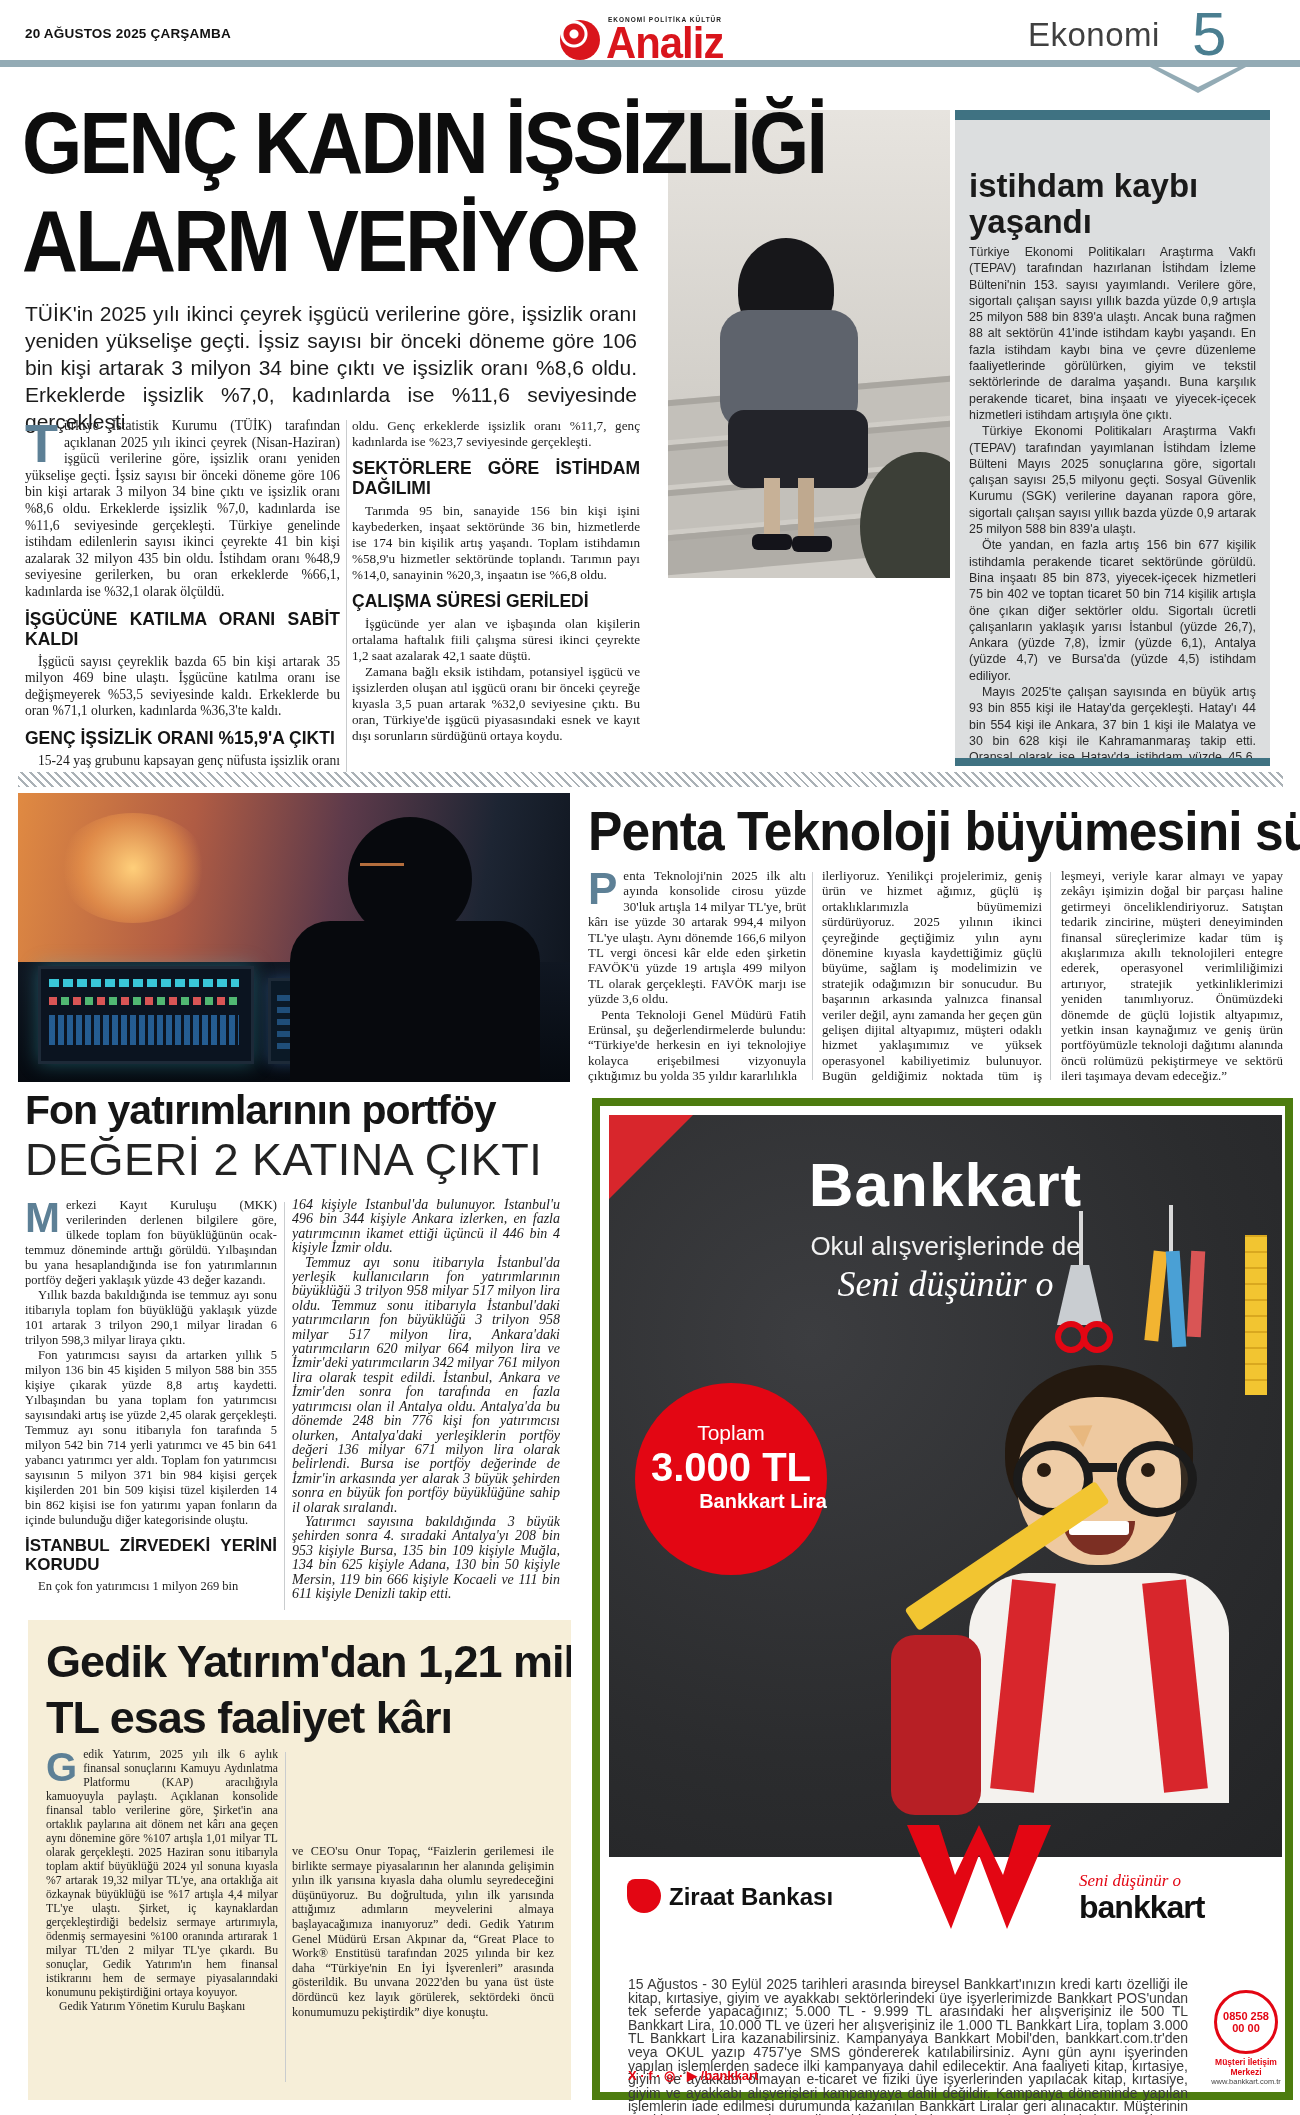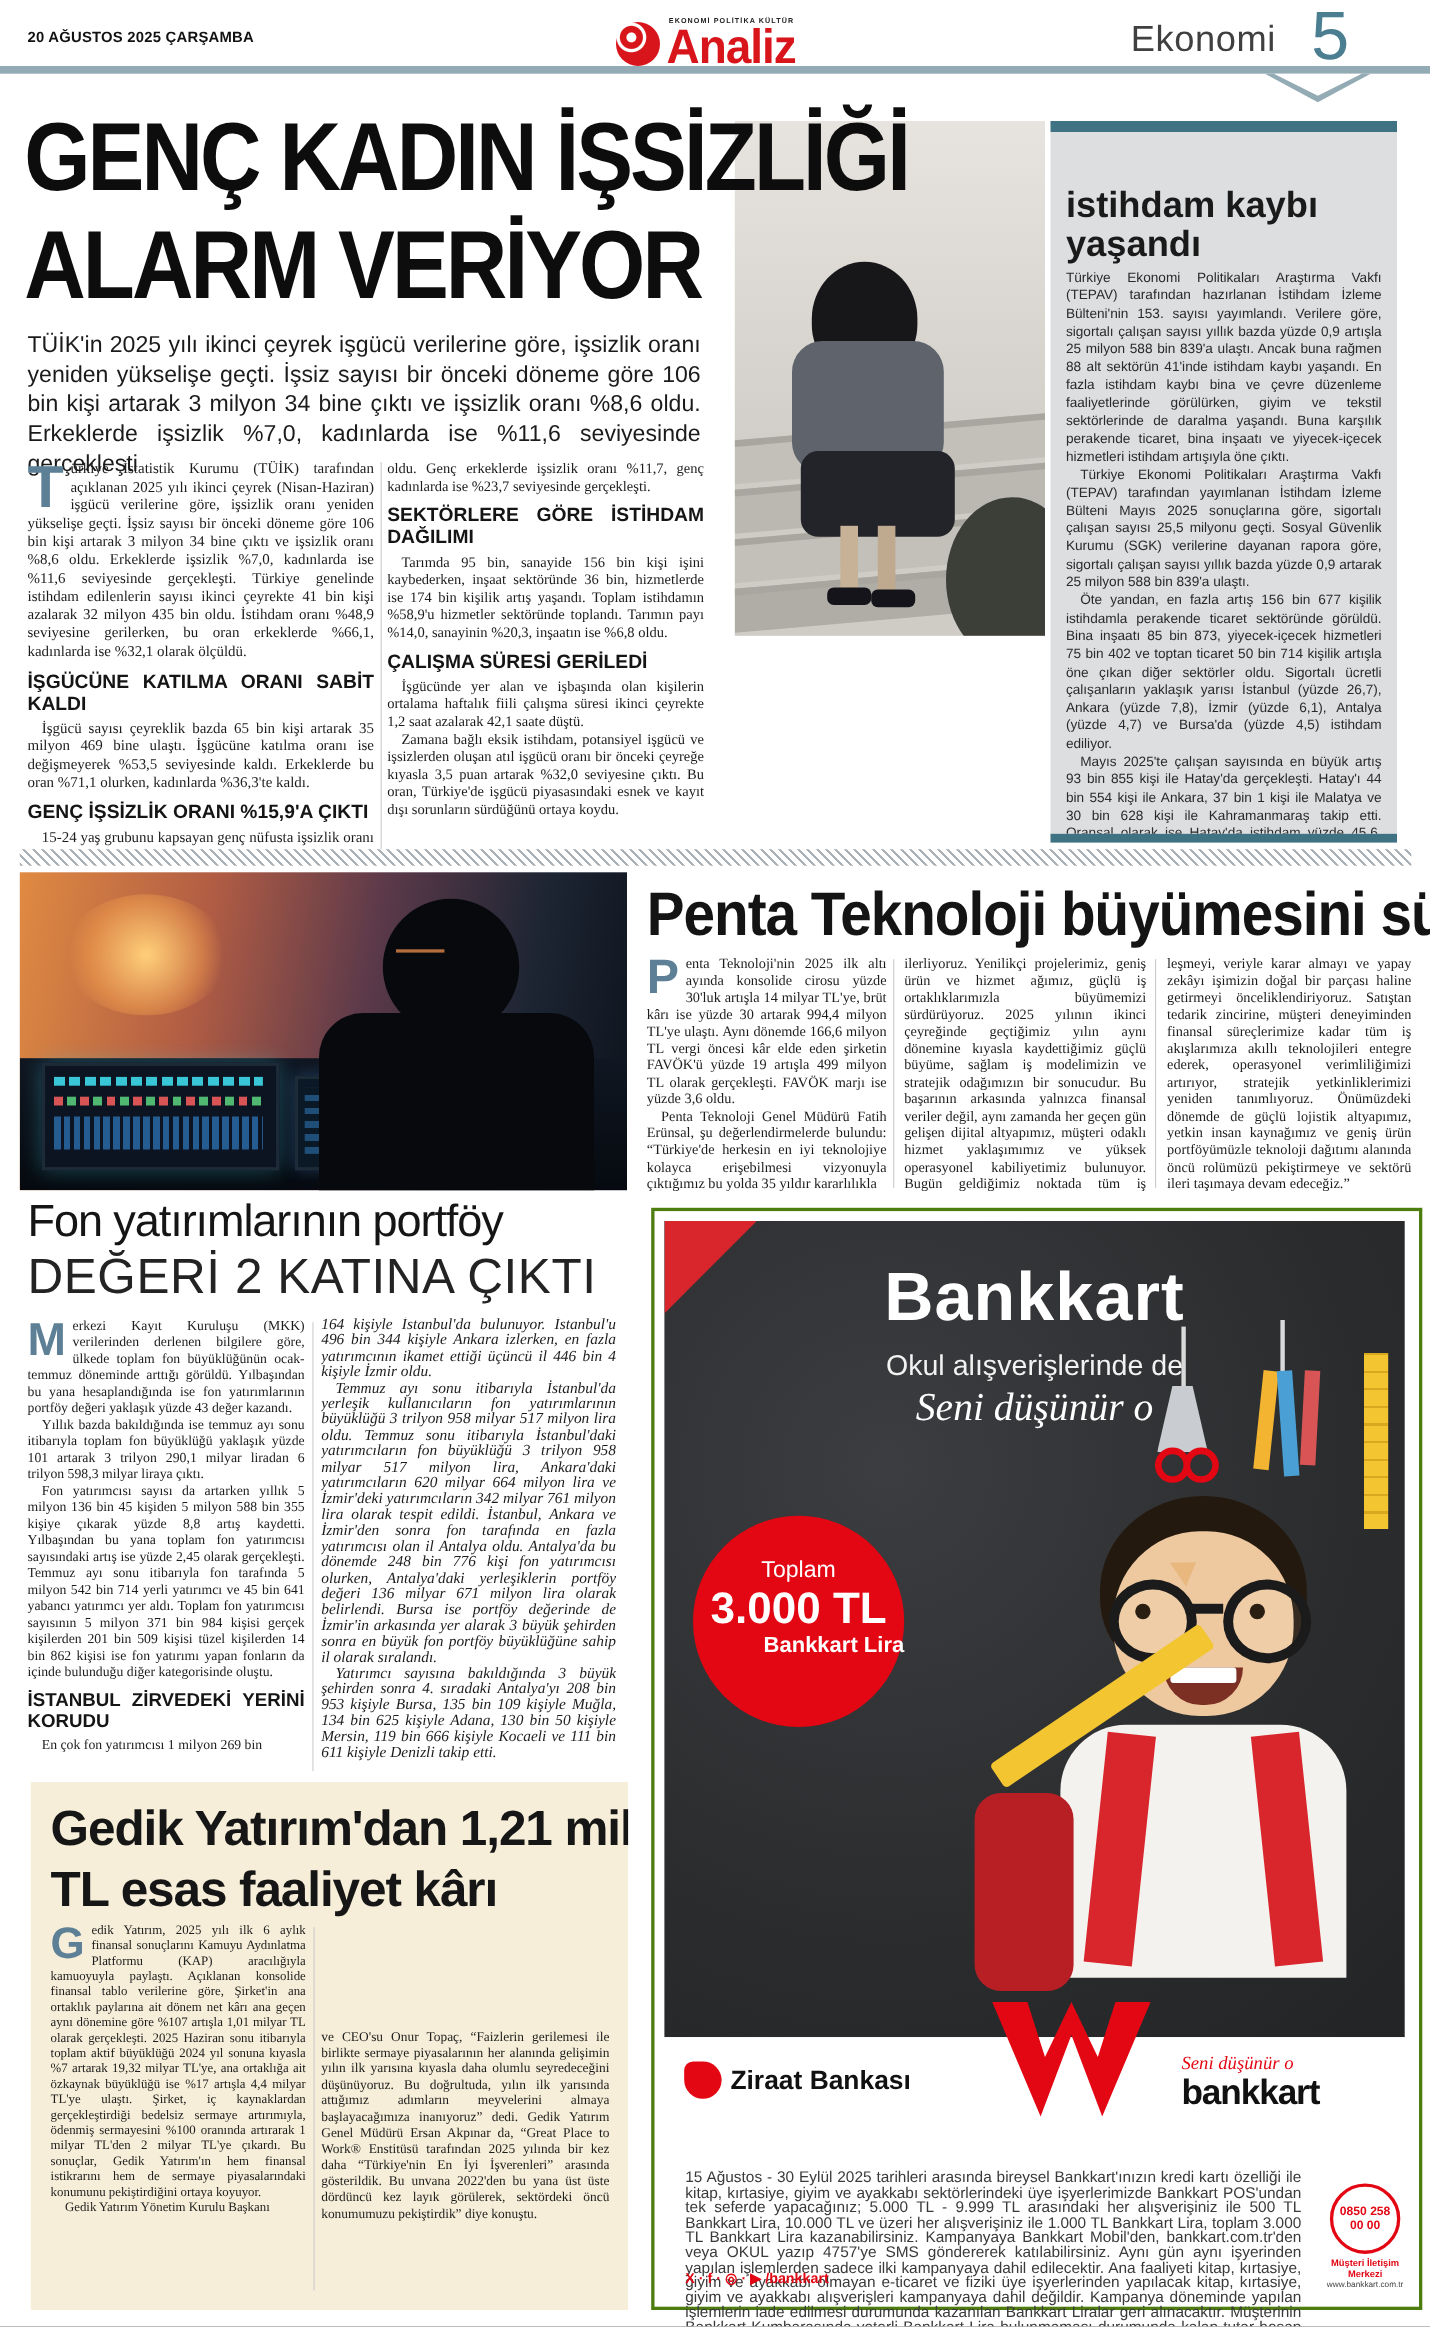--- a/index.html
+++ b/index.html
@@ -35,35 +35,35 @@
   #sb-box{left:955px;top:120px;width:315px;height:638px;background:#dcdedf;overflow:hidden;}
   #sb-title{padding:12px 14px 4px;font-size:33px;line-height:36px;font-weight:700;color:#1a1a1a;}
   .sb-p{padding:0 14px;font-size:12.4px;line-height:16.3px;color:#2a2a2a;}
   
   #hatch{left:18px;top:772px;width:1265px;height:15px;
     background:repeating-linear-gradient(45deg,#aab1b6 0 2px,#fff 2px 6px);}
   
   #penta-h{left:588px;top:798px;font-size:56px;font-weight:700;letter-spacing:-1px;color:#141414;transform:scaleX(.92);transform-origin:left;white-space:nowrap;}
   .pentacol{top:868px;height:216px;overflow:hidden;font-size:13px;line-height:15.4px;color:#1c1c1c;}
   
-  #fon-h1{left:25px;top:1087px;font-size:41px;font-weight:400;letter-spacing:-1px;color:#151515;white-space:nowrap;}
+  #fon-h1{left:25px;top:1087px;font-size:41px;font-weight:700;letter-spacing:-1px;color:#151515;white-space:nowrap;}
   #fon-h2{left:25px;top:1134px;font-size:45px;font-weight:400;letter-spacing:.5px;color:#232323;white-space:nowrap;}
   .foncol{top:1198px;height:416px;overflow:hidden;font-size:12.5px;line-height:15px;color:#1c1c1c;}
   .fonsub{font-size:17px;line-height:19px;margin:8px 0 5px;}
   
   #gedik-box{left:28px;top:1620px;width:543px;height:480px;background:#f6eed8;overflow:hidden;}
   .gedh{left:18px;font-weight:600;font-size:45px;letter-spacing:-1px;color:#161616;white-space:nowrap;}
   .gedcol{font-size:11.7px;line-height:14px;color:#1d1d1d;overflow:hidden;}
   
   #photo-woman{left:668px;top:110px;width:282px;height:468px;background:linear-gradient(#e7e4df,#cfccc6 70%);overflow:hidden;}
   .step{position:absolute;left:0;width:100%;height:34px;background:#c3c0ba;border-top:6px solid #a9a6a0;transform:skewY(-5deg);}
   #photo-trader{left:18px;top:793px;width:552px;height:289px;overflow:hidden;
     background:linear-gradient(100deg,#e08a42 0%,#b05c44 30%,#5d3a4a 55%,#1d2533 80%,#0d131c 100%);}
   
-  #ad{left:592px;top:1098px;width:701px;height:1002px;background:#fff;border:3px solid #4d7c0f;box-sizing:border-box;}
+  #ad{left:592px;top:1098px;width:701px;height:1002px;background:#fff;border:8px solid #4d7c0f;box-sizing:border-box;}
   #chalk{left:9px;top:9px;width:673px;height:742px;background:
      radial-gradient(circle at 30% 30%,#3c3d40 0%,#2b2c2e 60%,#232426 100%);overflow:hidden;}
   #ad-ribbon{left:0;top:0;width:84px;height:84px;background:#d8262c;clip-path:polygon(0 0,100% 0,0 100%);}
   #ad-brand{left:0;top:34px;width:100%;text-align:center;color:#fff;font-size:62px;font-weight:700;letter-spacing:1px;}
   #ad-l1{left:0;top:116px;width:100%;text-align:center;color:#f2f2f2;font-size:26px;font-weight:500;}
   #ad-l2{left:0;top:148px;width:100%;text-align:center;color:#fff;font-size:36px;font-style:italic;font-family:"Liberation Serif",serif;}
   #ad-badge{left:26px;top:268px;width:192px;height:192px;border-radius:50%;background:#e30613;color:#fff;text-align:center;}
   #wband{left:9px;top:751px;width:673px;height:233px;background:#fff;}
   #fineprint{left:28px;top:872px;width:560px;font-size:14px;line-height:13.6px;color:#3a3a3a;}
   #social{left:28px;top:962px;color:#e30613;font-size:13px;font-weight:700;}

